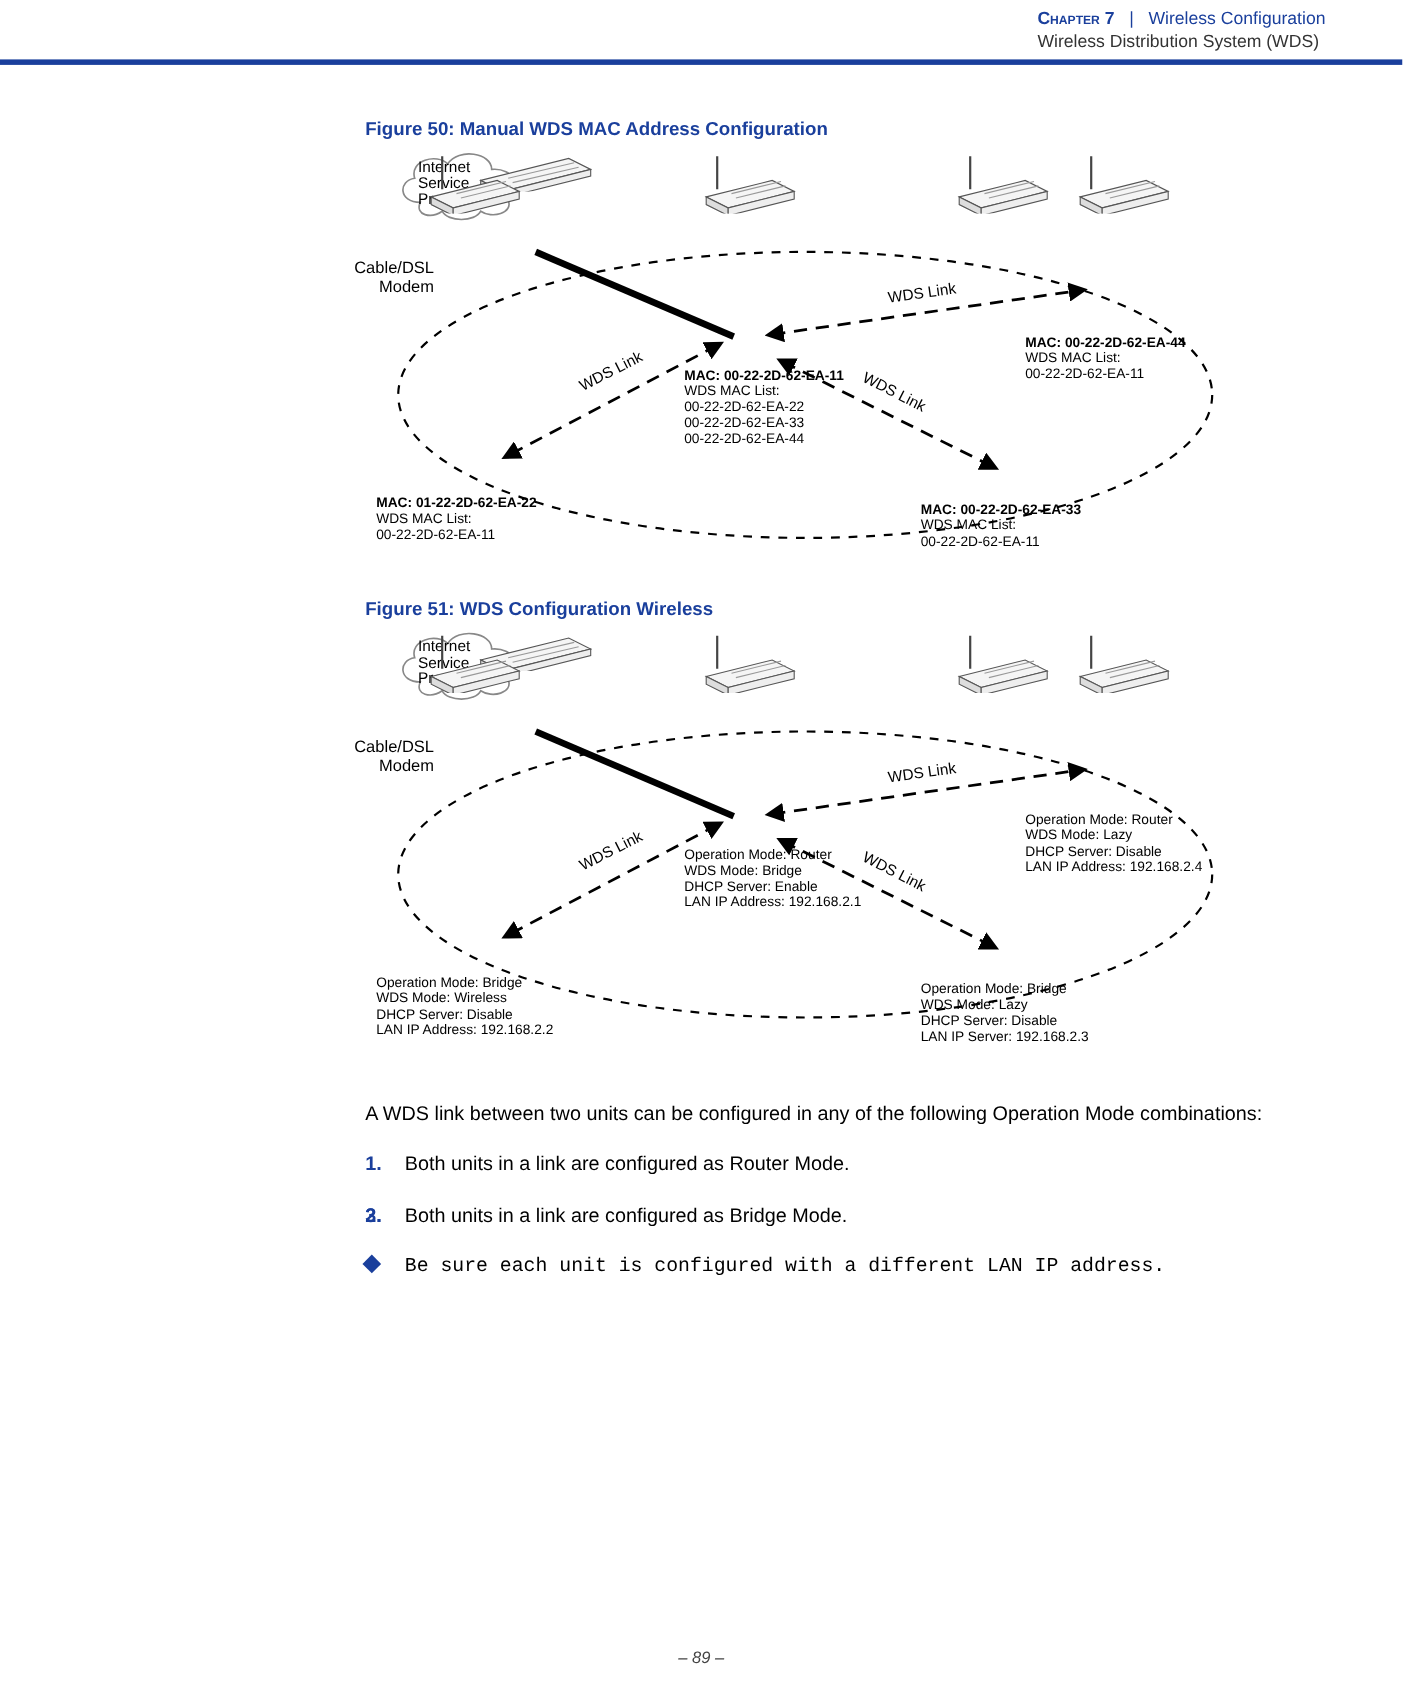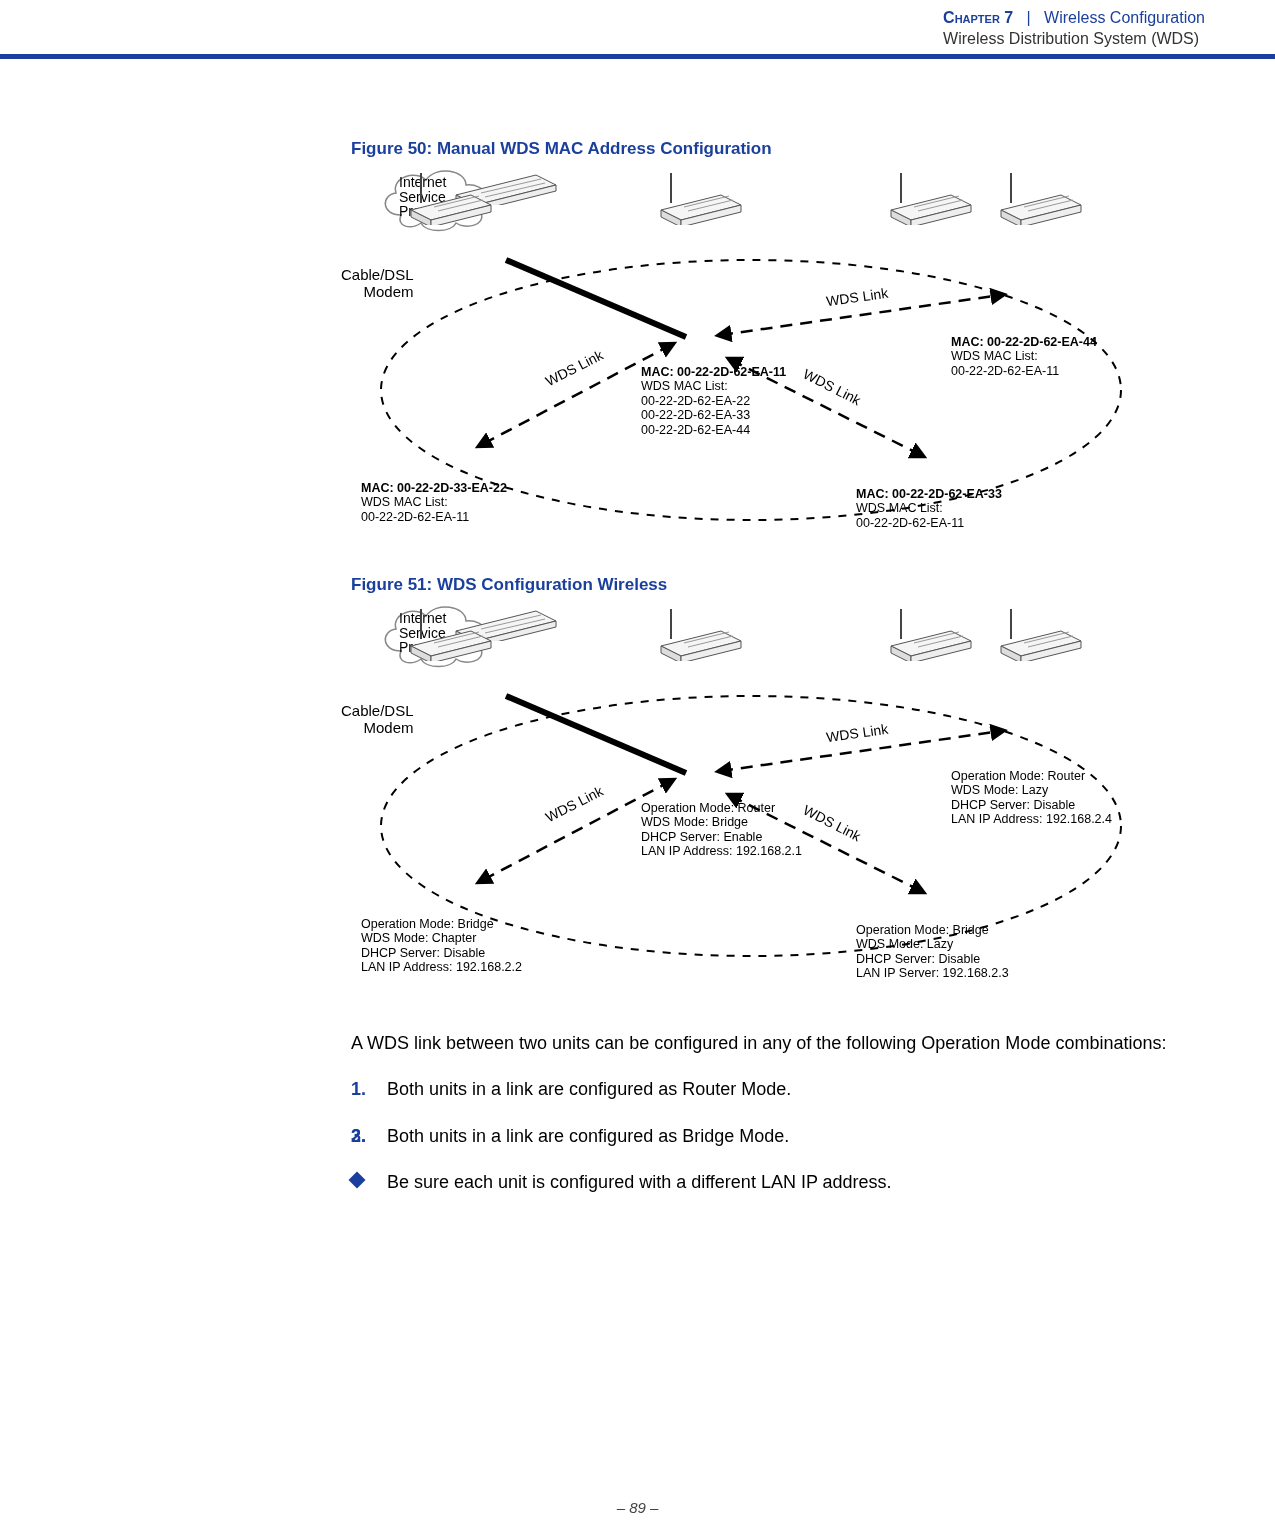--- a/index.html
+++ b/index.html
@@ -38,23 +38,22 @@
     position: absolute;
     top: 54px;
     left: 0;
     right: 0;
     height: 5px;
     background: #1a3f9c;
   }
   .content {
     position: absolute;
     top: 108px;
-    left: 351px;
+    left: 332px;
     right: 80px;
-    margin-top: 31px;
   }
   .fig-title {
     color: #1a3f9c;
     font-weight: bold;
     font-size: 17px;
     margin-bottom: 6px;
   }
   .diagram {
     position: relative;
     height: 380px;
@@ -138,20 +137,21 @@
     position: absolute;
     left: 0;
     color: #1a3f9c;
     font-weight: bold;
   }
   .bullet-row {
     position: relative;
     padding-left: 36px;
     font-size: 18px;
     line-height: 1.35;
+    font-family: Liberation Mono, monospace;
   }
   .bullet-row .dia {
     position: absolute;
     left: 0;
     top: 4px;
     width: 12px;
     height: 12px;
     background: #1a3f9c;
     transform: rotate(45deg);
   }
@@ -244,21 +244,21 @@
       <div>WDS MAC List:</div>
       <div>00-22-2D-62-EA-22</div>
       <div>00-22-2D-62-EA-33</div>
       <div>00-22-2D-62-EA-44</div>
     </div>
 
     <div class="ap" style="left:50px;top:250"><svg>
           <use href="#ap-shape"></use>
         </svg></div>
     <div class="label" style="left:10px;top:316px">
-      <div class="b">MAC: 00-22-2D-33-EA-22</div>
+      <div class="b">MAC: 01-22-2D-62-EA-22</div>
       <div>WDS MAC List:</div>
       <div>00-22-2D-62-EA-11</div>
     </div>
 
     <div class="ap" style="left:640px;top:95"><svg>
           <use href="#ap-shape"></use>
         </svg></div>
     <div class="label" style="left:600px;top:170px">
       <div class="b">MAC: 00-22-2D-62-EA-44</div>
       <div>WDS MAC List:</div>
@@ -307,21 +307,21 @@
       <div>WDS Mode: Bridge</div>
       <div>DHCP Server: Enable</div>
       <div>LAN IP Address: 192.168.2.1</div>
     </div>
 
     <div class="ap" style="left:50px;top:250"><svg>
           <use href="#ap-shape"></use>
         </svg></div>
     <div class="label" style="left:10px;top:316px">
       <div>Operation Mode: Bridge</div>
-      <div>WDS Mode: Chapter</div>
+      <div>WDS Mode: Wireless</div>
       <div>DHCP Server: Disable</div>
       <div>LAN IP Address: 192.168.2.2</div>
     </div>
 
     <div class="ap" style="left:640px;top:95"><svg>
           <use href="#ap-shape"></use>
         </svg></div>
     <div class="label" style="left:600px;top:168px">
       <div>Operation Mode: Router</div>
       <div>WDS Mode: Lazy</div>

